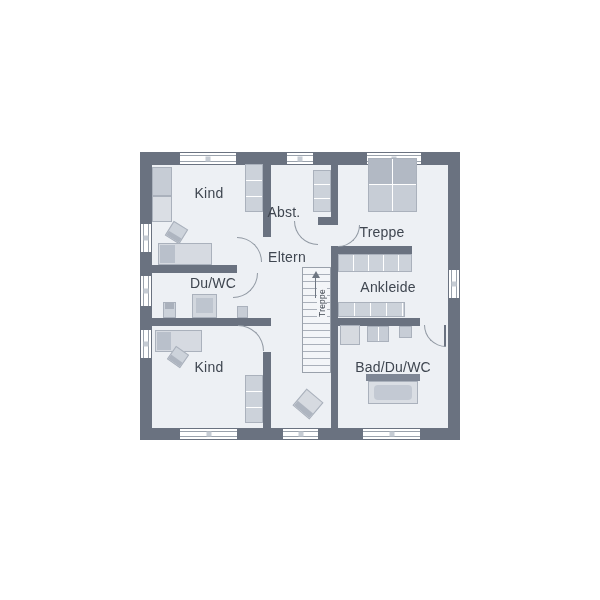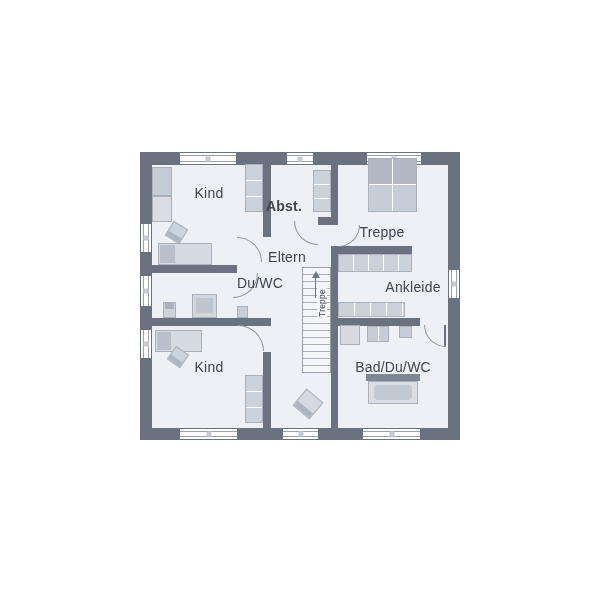--- a/index.html
+++ b/index.html
@@ -143,22 +143,22 @@
   <div class="abs furn" style="left:170px;top:349px;width:16px;height:16px;transform:rotate(35deg);background:#cdd3db;overflow:hidden;">
     <div style="position:absolute;left:0;right:0;bottom:0;height:5px;background:#aeb5c0;"></div>
   </div>
   <div class="abs furn" style="left:245px;top:375px;width:18px;height:48px;background:repeating-linear-gradient(to bottom,#ccd2da 0,#ccd2da 15px,#ffffff 15px,#ffffff 16px);"></div>
 
   <div class="abs furn" style="left:297px;top:393px;width:22px;height:22px;transform:rotate(40deg);background:#d6dae0;overflow:hidden;">
     <div style="position:absolute;left:0;right:0;bottom:0;height:6px;background:#aeb5c0;"></div>
   </div>
 
   <div class="label" style="left:209px;top:193px;">Kind</div>
-  <div class="label" style="left:284px;top:206px;font-weight:bold;">Abst.</div>
+  <div class="label" style="left:284px;top:212px;">Abst.</div>
   <div class="label" style="left:382px;top:232px;">Treppe</div>
   <div class="label" style="left:287px;top:257px;">Eltern</div>
-  <div class="label" style="left:213px;top:283px;margin-left:47px;">Du/WC</div>
-  <div class="label" style="left:388px;top:287px;margin-left:25px;">Ankleide</div>
+  <div class="label" style="left:213px;top:283px;">Du/WC</div>
+  <div class="label" style="left:388px;top:287px;">Ankleide</div>
   <div class="label" style="left:322px;top:303px;transform:translate(-50%,-50%) rotate(-90deg);font-size:8.5px;background:#f3f5f8;padding:0 2px;">Treppe</div>
   <div class="label" style="left:209px;top:367px;">Kind</div>
   <div class="label" style="left:393px;top:367px;">Bad/Du/WC</div>
 
 </div>
 
 </body></html>

